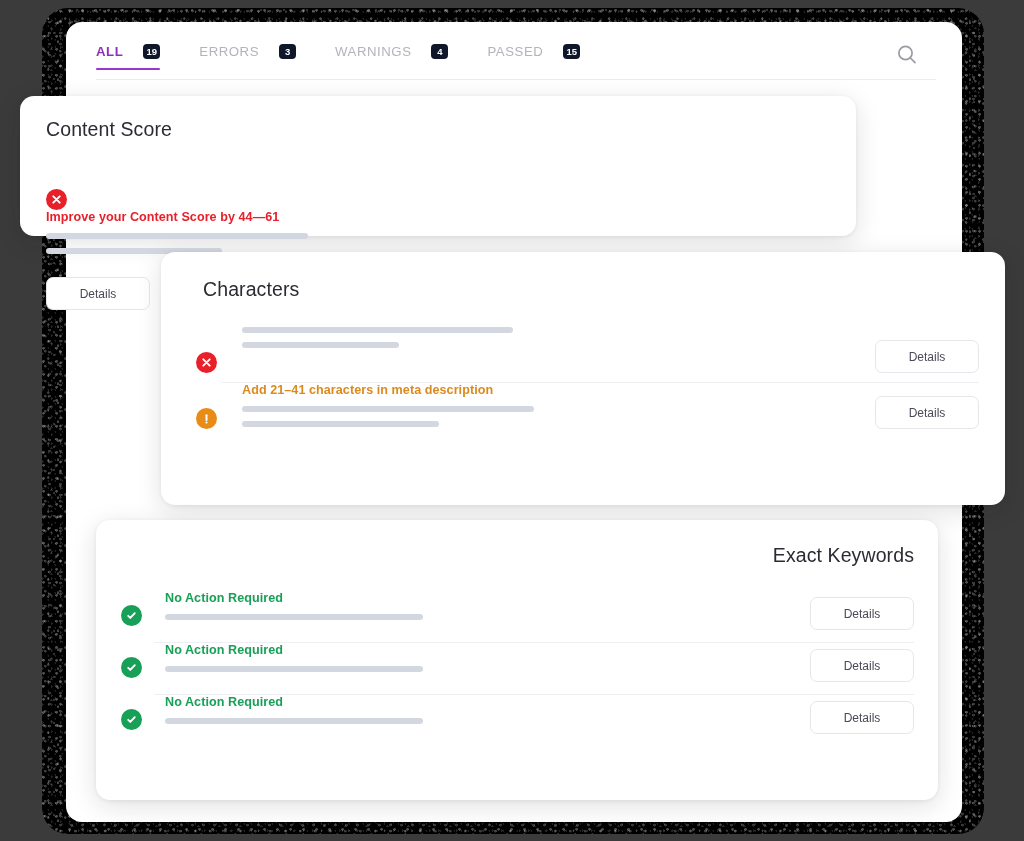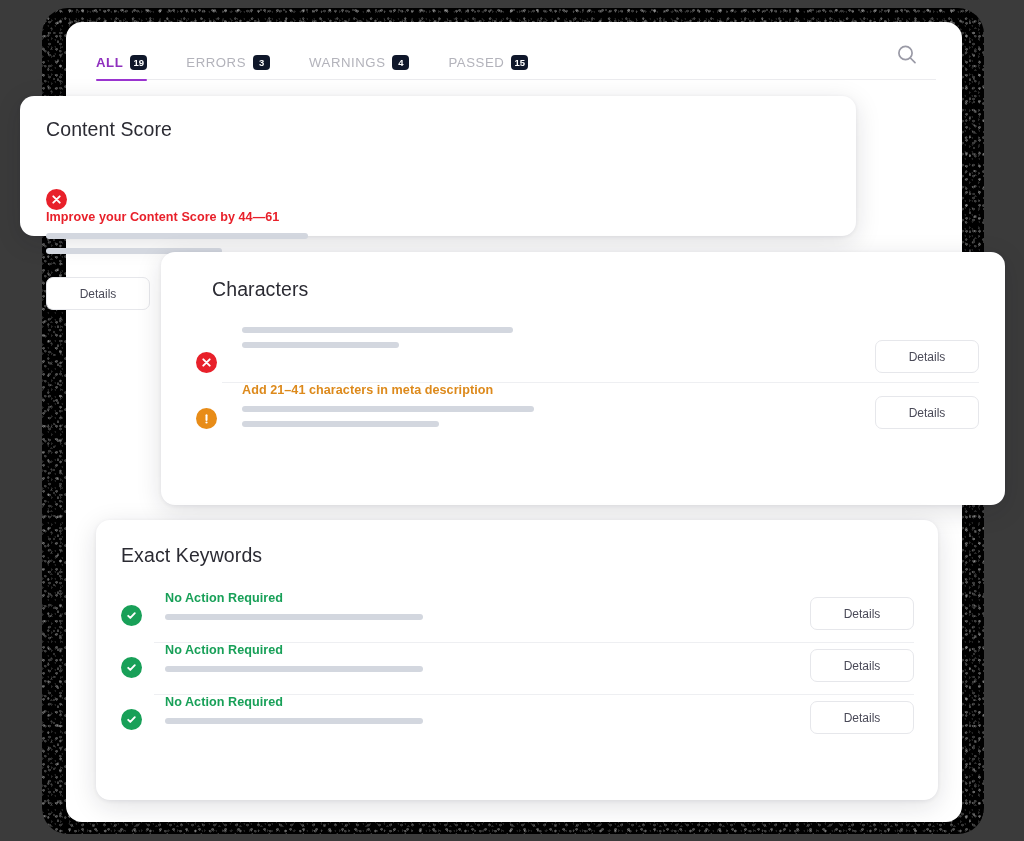--- a/index.html
+++ b/index.html
@@ -64,26 +64,25 @@
     top: 44px;
     width: 840px;
     height: 36px;
     z-index: 6;
     display: flex;
     align-items: flex-start;
   }
   .tab {
     display: flex;
     align-items: center;
-    gap: 7px;
+    gap: 20px;
     padding: 0 0 11px 0;
     margin-right: 39px;
     cursor: pointer;
     position: relative;
-    margin-top: 11px;
   }
   .tab-label {
     font-size: 13.2px;
     letter-spacing: .55px;
     color: #b3b3bb;
     font-weight: 400;
   }
   .tab.active .tab-label { color: #8f2fbe; font-weight: 700; }
   .tab-badge {
     background: #0f172a;
@@ -217,34 +216,34 @@
   #card-content-score .details-btn { margin-top: 14px; }
 
   
   #card-characters {
     left: 161px;
     top: 252px;
     width: 844px;
     height: 253px;
     padding: 26px 26px 0 26px;
   }
-  #card-characters .card-title { margin-bottom: 26px; margin-left: 25px; }
+  #card-characters .card-title { margin-bottom: 26px; margin-left: 16px; }
   #card-characters .row-icon { margin-top: 25px; margin-right: 25px; margin-left: 9px; }
   #card-characters .details-btn { margin-top: 13px; }
   #card-characters .divider { margin: 9px 0 0 35px; }
 
   
   #card-exact-keywords {
     left: 96px;
     top: 520px;
     width: 842px;
     height: 280px;
     padding: 24px 24px 0 25px;
   }
-  #card-exact-keywords .card-title { margin-bottom: 24px; }
+  #card-exact-keywords .card-title { margin-bottom: 24px; text-align: right; }
   #card-exact-keywords .row-icon { margin-top: 14px; margin-right: 23px; }
   #card-exact-keywords .details-btn { margin-top: 6px; }
   #card-exact-keywords .divider { margin: 12px 0 0 33px; }
 </style>
 </head>
 <body>
 
 <div id="frame"></div>
 
 <div id="panel"></div>

